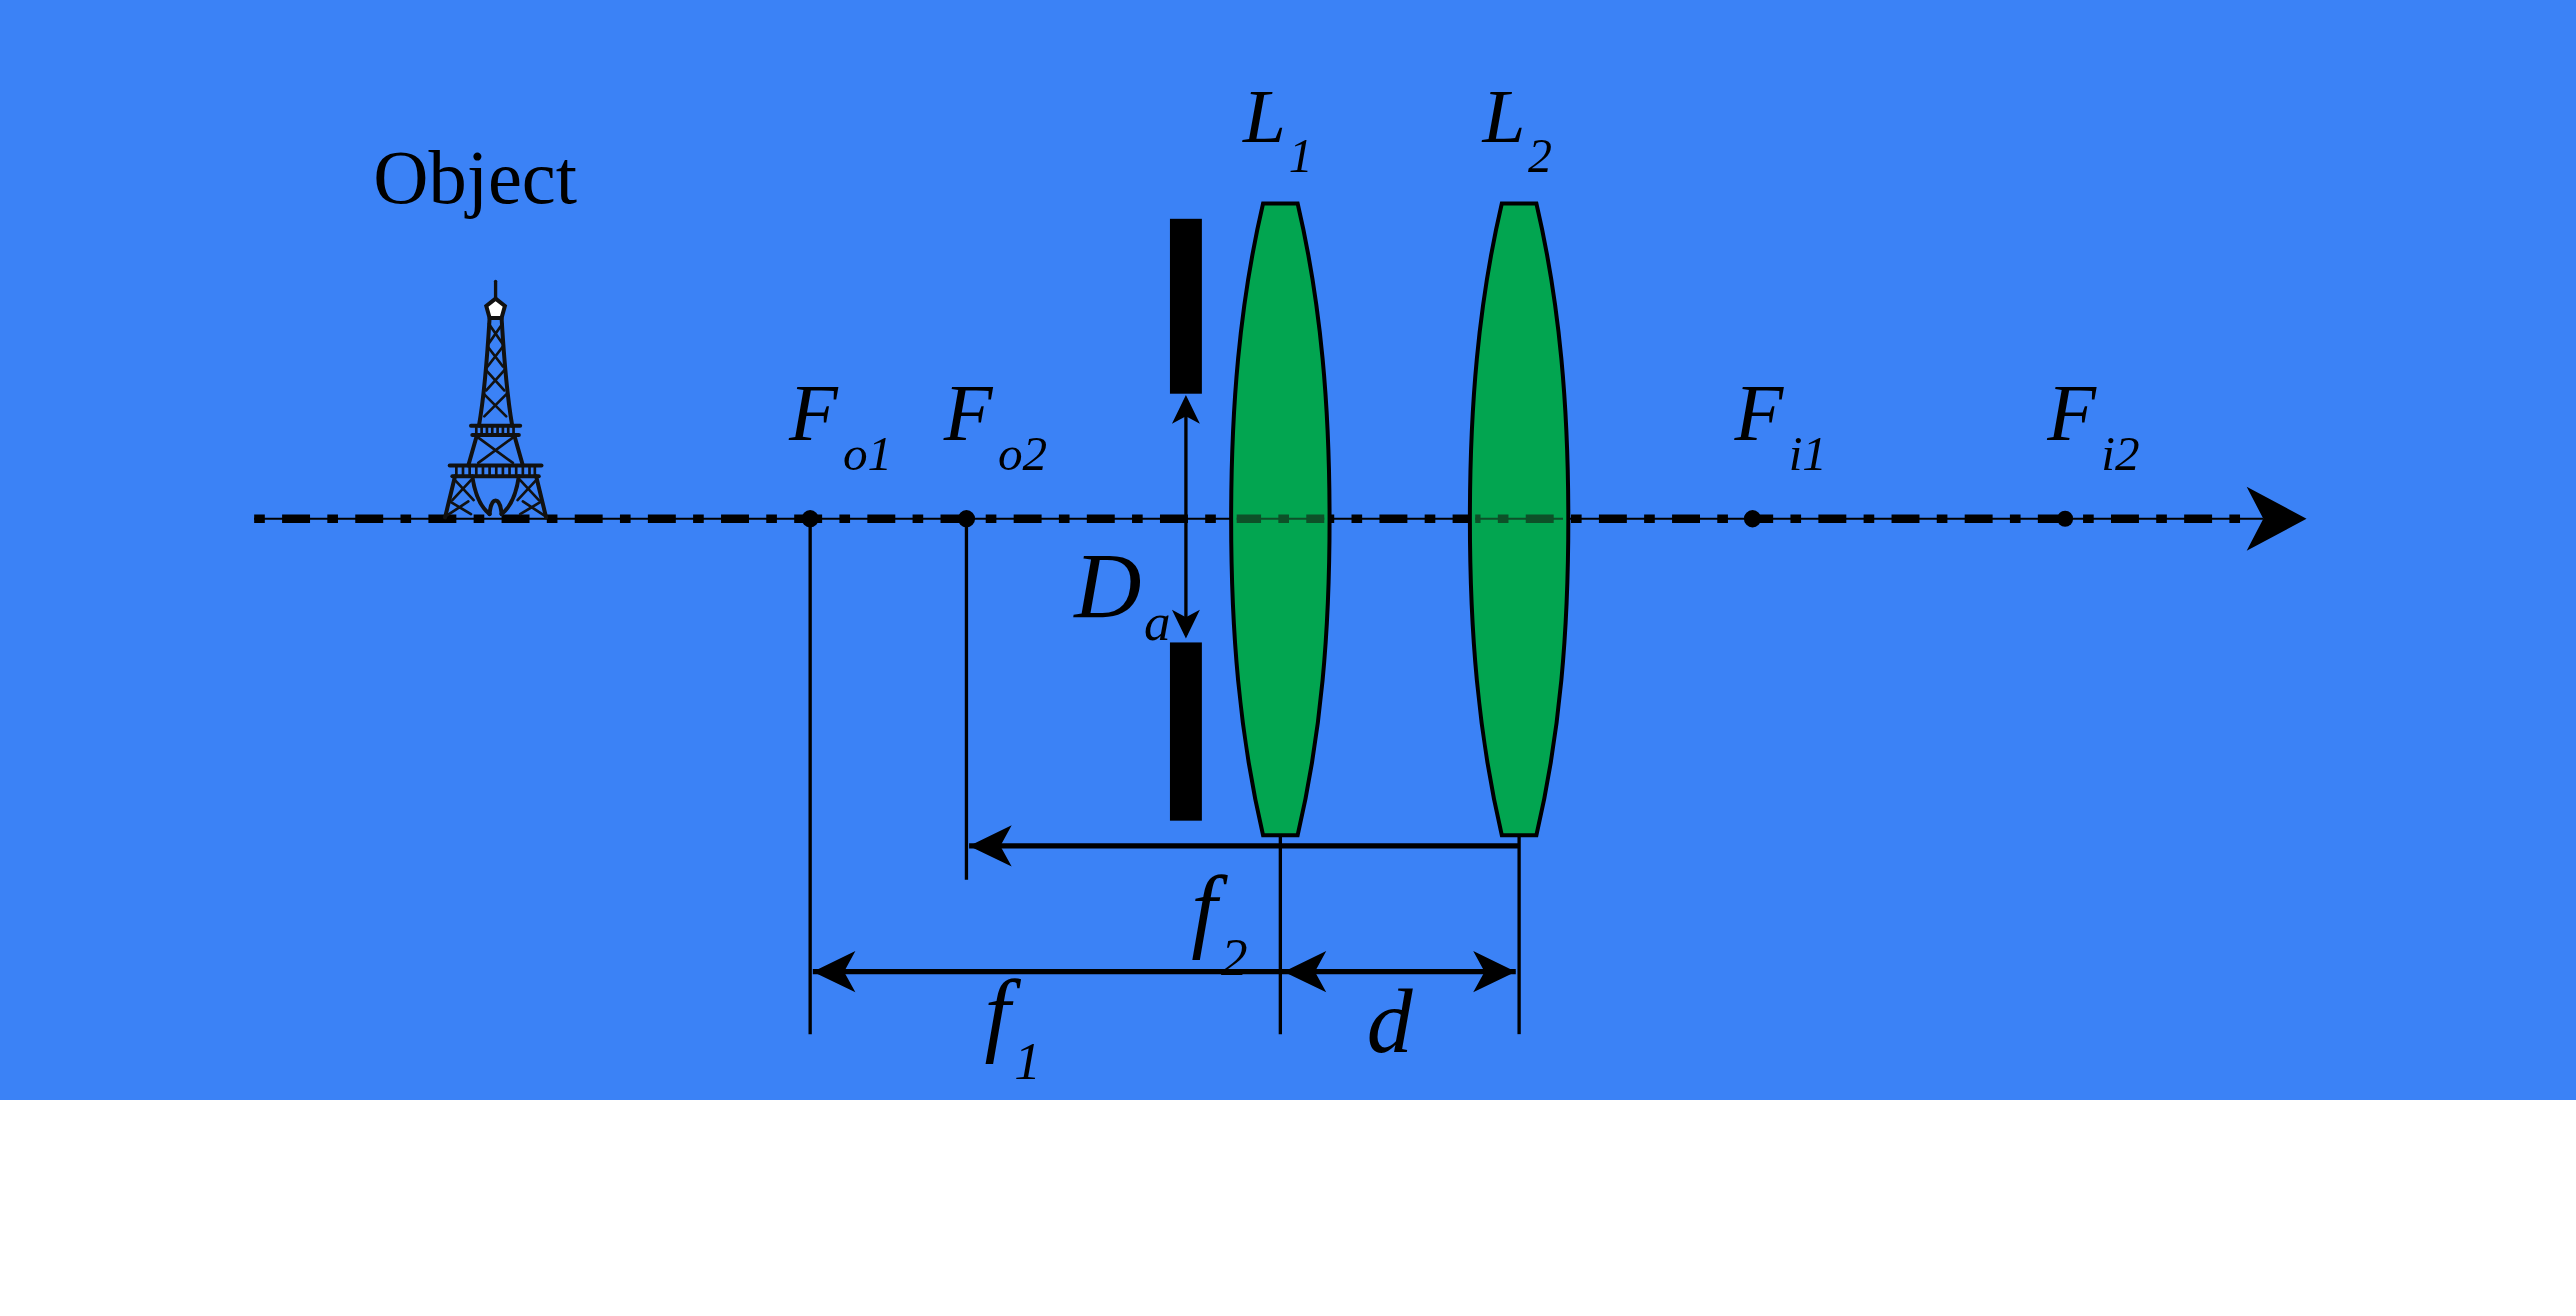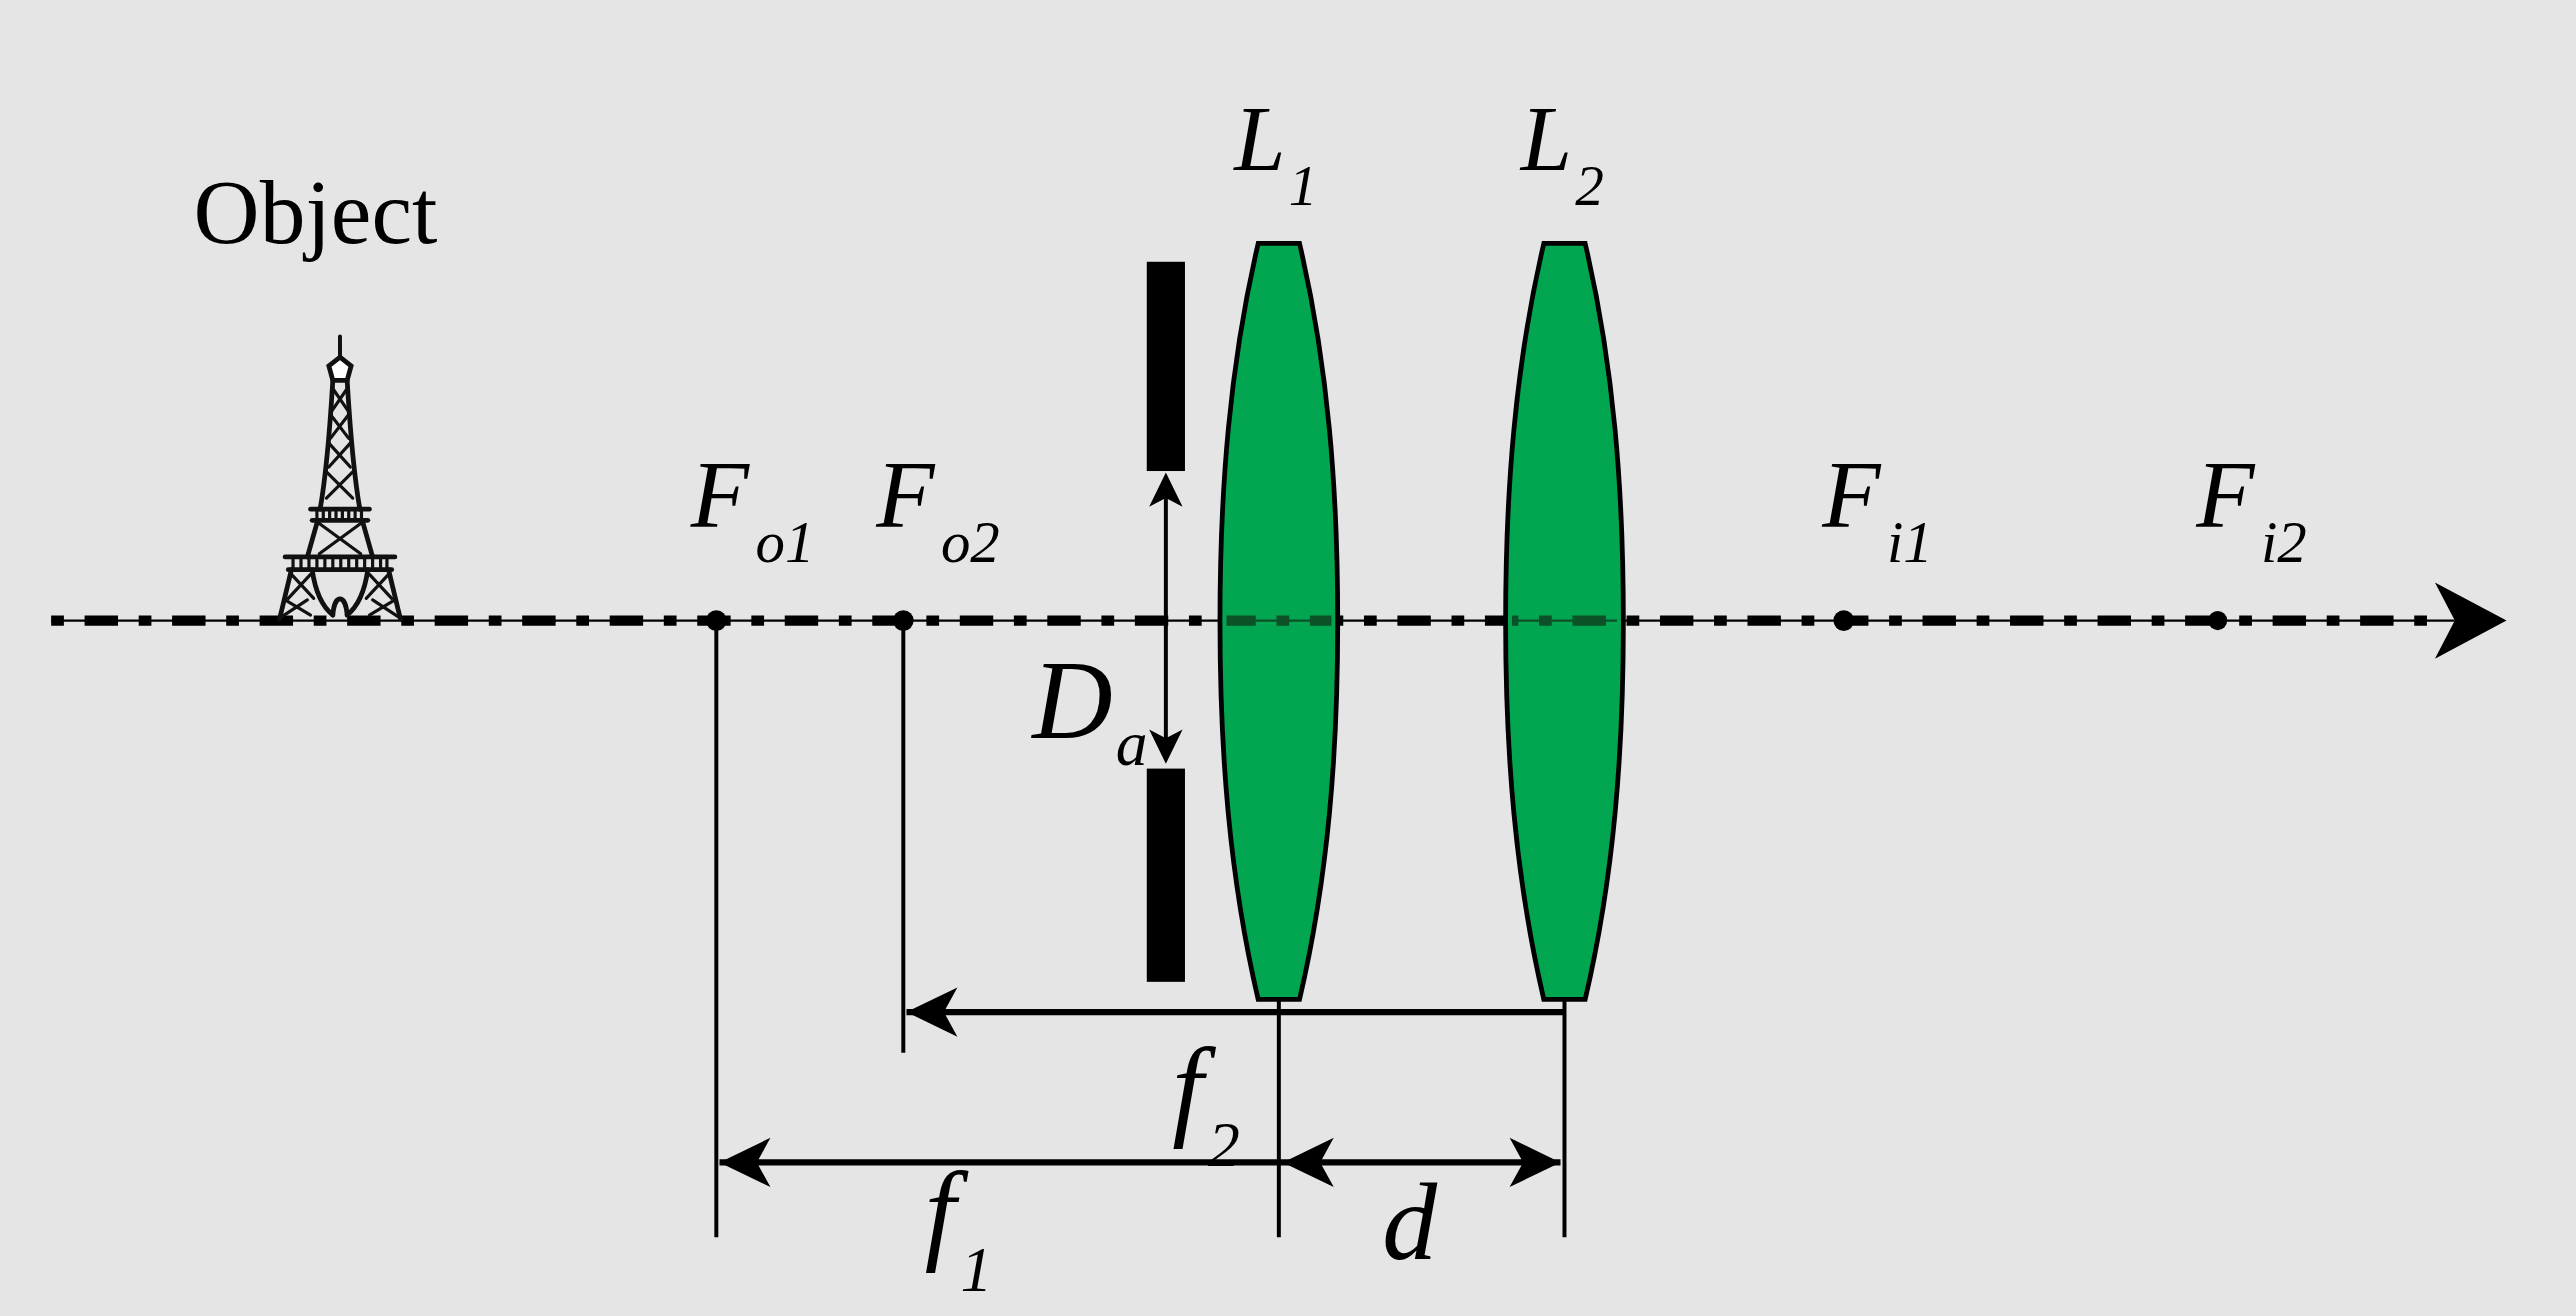--- a/index.html
+++ b/index.html
@@ -6,22 +6,22 @@
     margin: 0;
     padding: 0;
     background: #ffffff;
     width: 2576px;
     height: 1316px;
     overflow: hidden;
   }
   .stage {
     position: relative;
     width: 2576px;
-    height: 1316px;
-    background: #e5e5e5;
+    height: 1100px;
+    background: #3b82f6;
   }
   svg.figure {
     position: absolute;
     left: 0;
     top: 0;
     width: 100%;
     height: 100%;
     display: block;
   }
   svg.figure text {

